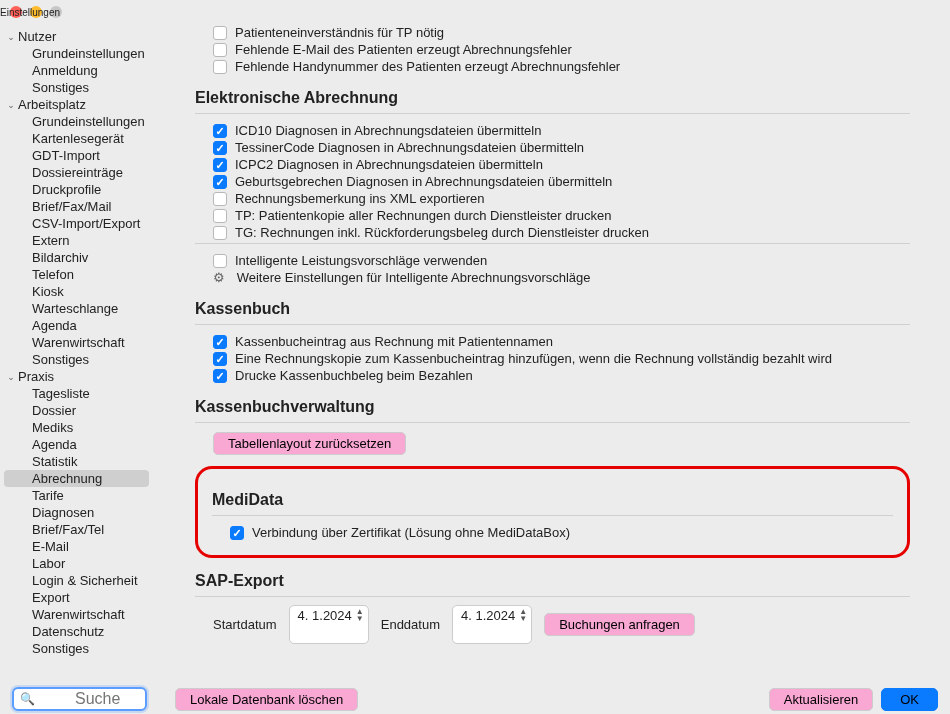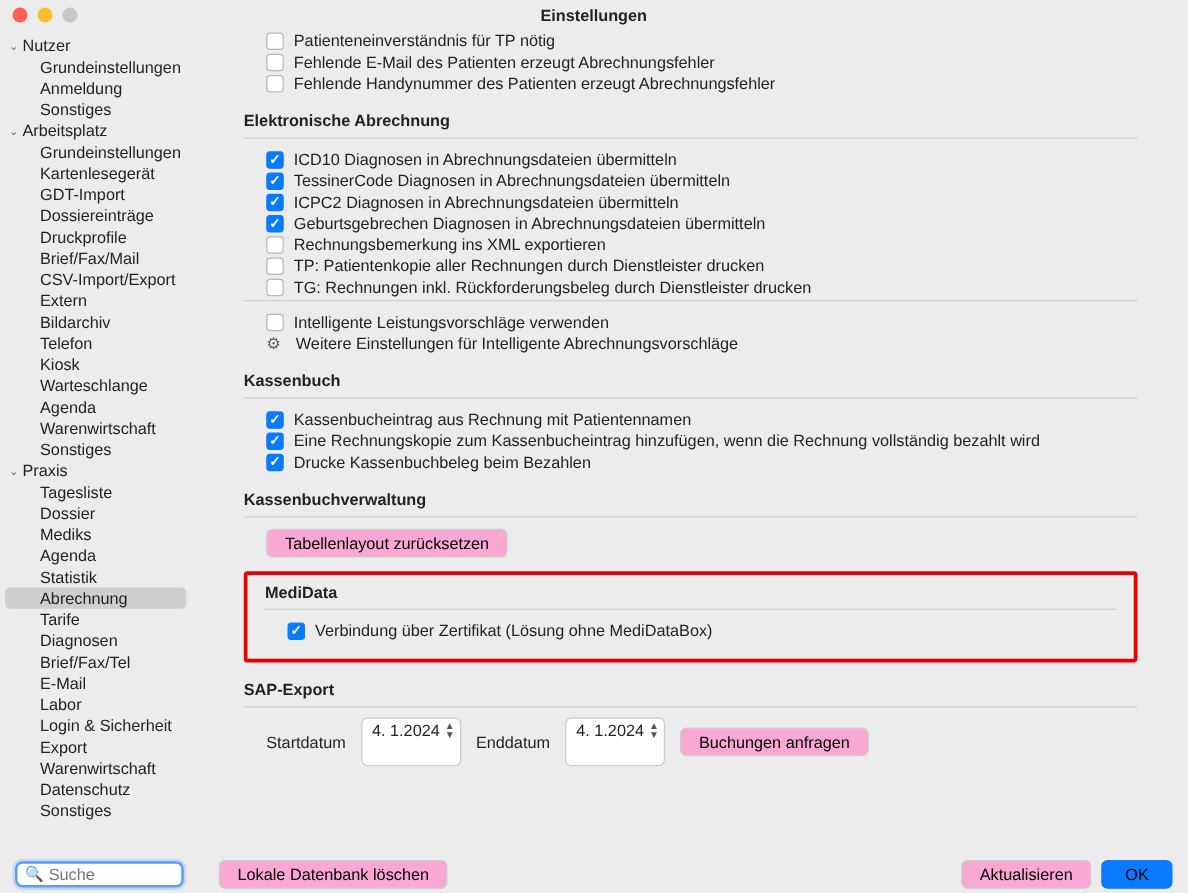--- a/index.html
+++ b/index.html
@@ -3,45 +3,45 @@
 <meta charset="utf-8">
 <style>
 * { box-sizing: border-box; margin: 0; padding: 0; }
 body { font-family: -apple-system, BlinkMacSystemFont, "Helvetica Neue", sans-serif; font-size: 13px; color: #222; background: #ececec; width: 950px; height: 714px; overflow: hidden; position: relative; }
 .titlebar { height: 24px; display: flex; align-items: center; position: relative; }
 .lights { display: flex; gap: 8px; padding-left: 10px; align-items: center; }
 .light { width: 12px; height: 12px; border-radius: 50%; }
 .l-r { background: #ff5f57; }
 .l-y { background: #febc2e; }
 .l-g { background: #c7c7c7; }
-.title { position: absolute; left: 0; right: 0; text-align: center; font-weight: 700; font-size: 13px; }
+.title { position: absolute; left: 0; right: 0; text-align: left; font-weight: 400; font-size: 10px; }
 .main { display: flex; height: calc(100% - 48px); }
 .sidebar { width: 155px; background: #ececec; overflow-y: auto; padding-top: 4px; padding-right: 2px; }
 .sb-hdr { display: flex; align-items: center; padding: 1px 4px 1px 6px; cursor: pointer; font-size: 13px; }
 .sb-hdr .disc { width: 10px; text-align: center; font-size: 9px; color: #666; margin-right: 2px; }
 .sb-item { padding: 1px 4px 1px 32px; font-size: 13px; cursor: pointer; }
 .sb-item.sel { background: #cfcfcf; border-radius: 4px; margin-left: 4px; margin-right: 4px; padding-left: 28px; }
 .content { flex: 1; background: #ececec; overflow-y: auto; padding: 0 40px 0 40px; }
-.section-title { font-weight: 600; font-size: 13px; margin-top: 14px; margin-bottom: 6px; }
+.section-title { font-weight: 600; font-size: 16px; margin-top: 14px; margin-bottom: 6px; }
 .hr { border-top: 1px solid #d0d0d0; margin-top: 2px; margin-bottom: 8px; }
 .ck-row { display: flex; align-items: flex-end; padding: 1px 0 1px 18px; gap: 8px; }
 .ck { width: 14px; height: 14px; border-radius: 3px; border: 1px solid #b8b8b8; background: #fff; display: inline-flex; align-items: center; justify-content: center; flex-shrink: 0; cursor: pointer; }
 .ck.checked { background: #0a7aff; border-color: #0a7aff; }
 .ck.checked::after { content: '✓'; color: #fff; font-size: 11px; font-weight: bold; line-height: 1; }
 .gear { color: #666; font-size: 13px; margin-right: 4px; }
 .btn { background: #f9a8d4; border: 1px solid #ccc; border-radius: 5px; padding: 3px 14px; font-size: 13px; cursor: pointer; }
 .btn-primary { background: #0a7aff; border-color: #0a7aff; color: #000000; padding: 3px 18px; }
-.highlight-box { border: 3px solid #e70000; border-radius: 3px; padding: 6px 14px 14px; margin-top: 10px; }
+.highlight-box { border: 3px solid #e70000; border-radius: 17px; padding: 22px 14px 14px; margin-top: 10px; }
 .highlight-box .section-title { margin-top: 0; }
 .date-row { display: flex; align-items: center; gap: 12px; padding-left: 18px; margin-top: 6px; }
 .date-field { display: inline-flex; align-items: flex-start; background: #fff; border: 1px solid #ccc; border-radius: 5px; padding: 2px 4px 20px 8px; gap: 4px; }
 .stepper { display: flex; flex-direction: column; gap: 0; line-height: 7px; font-size: 8px; color: #555; cursor: pointer; }
 .footer { position: absolute; bottom: 0; left: 0; right: 0; height: 30px; display: flex; align-items: center; padding: 0 12px; gap: 8px; }
 .search-wrap { width: 135px; display: flex; align-items: center; background: #fff; border: 2px solid #5a9cff; border-radius: 6px; padding: 1px 6px; gap: 4px; box-shadow: 0 0 0 2px rgba(90,156,255,0.25); }
-.search-wrap input { border: none; outline: none; width: 100%; font-size: 13px; background: transparent; }
+.search-wrap input { border: none; outline: none; width: 100%; font-size: 16px; background: transparent; margin-left: 36px; }
 .search-icon { color: #888; font-size: 12px; }
 .footer-spacer { flex: 1; }
 </style>
 </head>
 <body>
 
 <div class="titlebar">
   <div class="lights">
     <div class="light l-r"></div>
     <div class="light l-y"></div>

